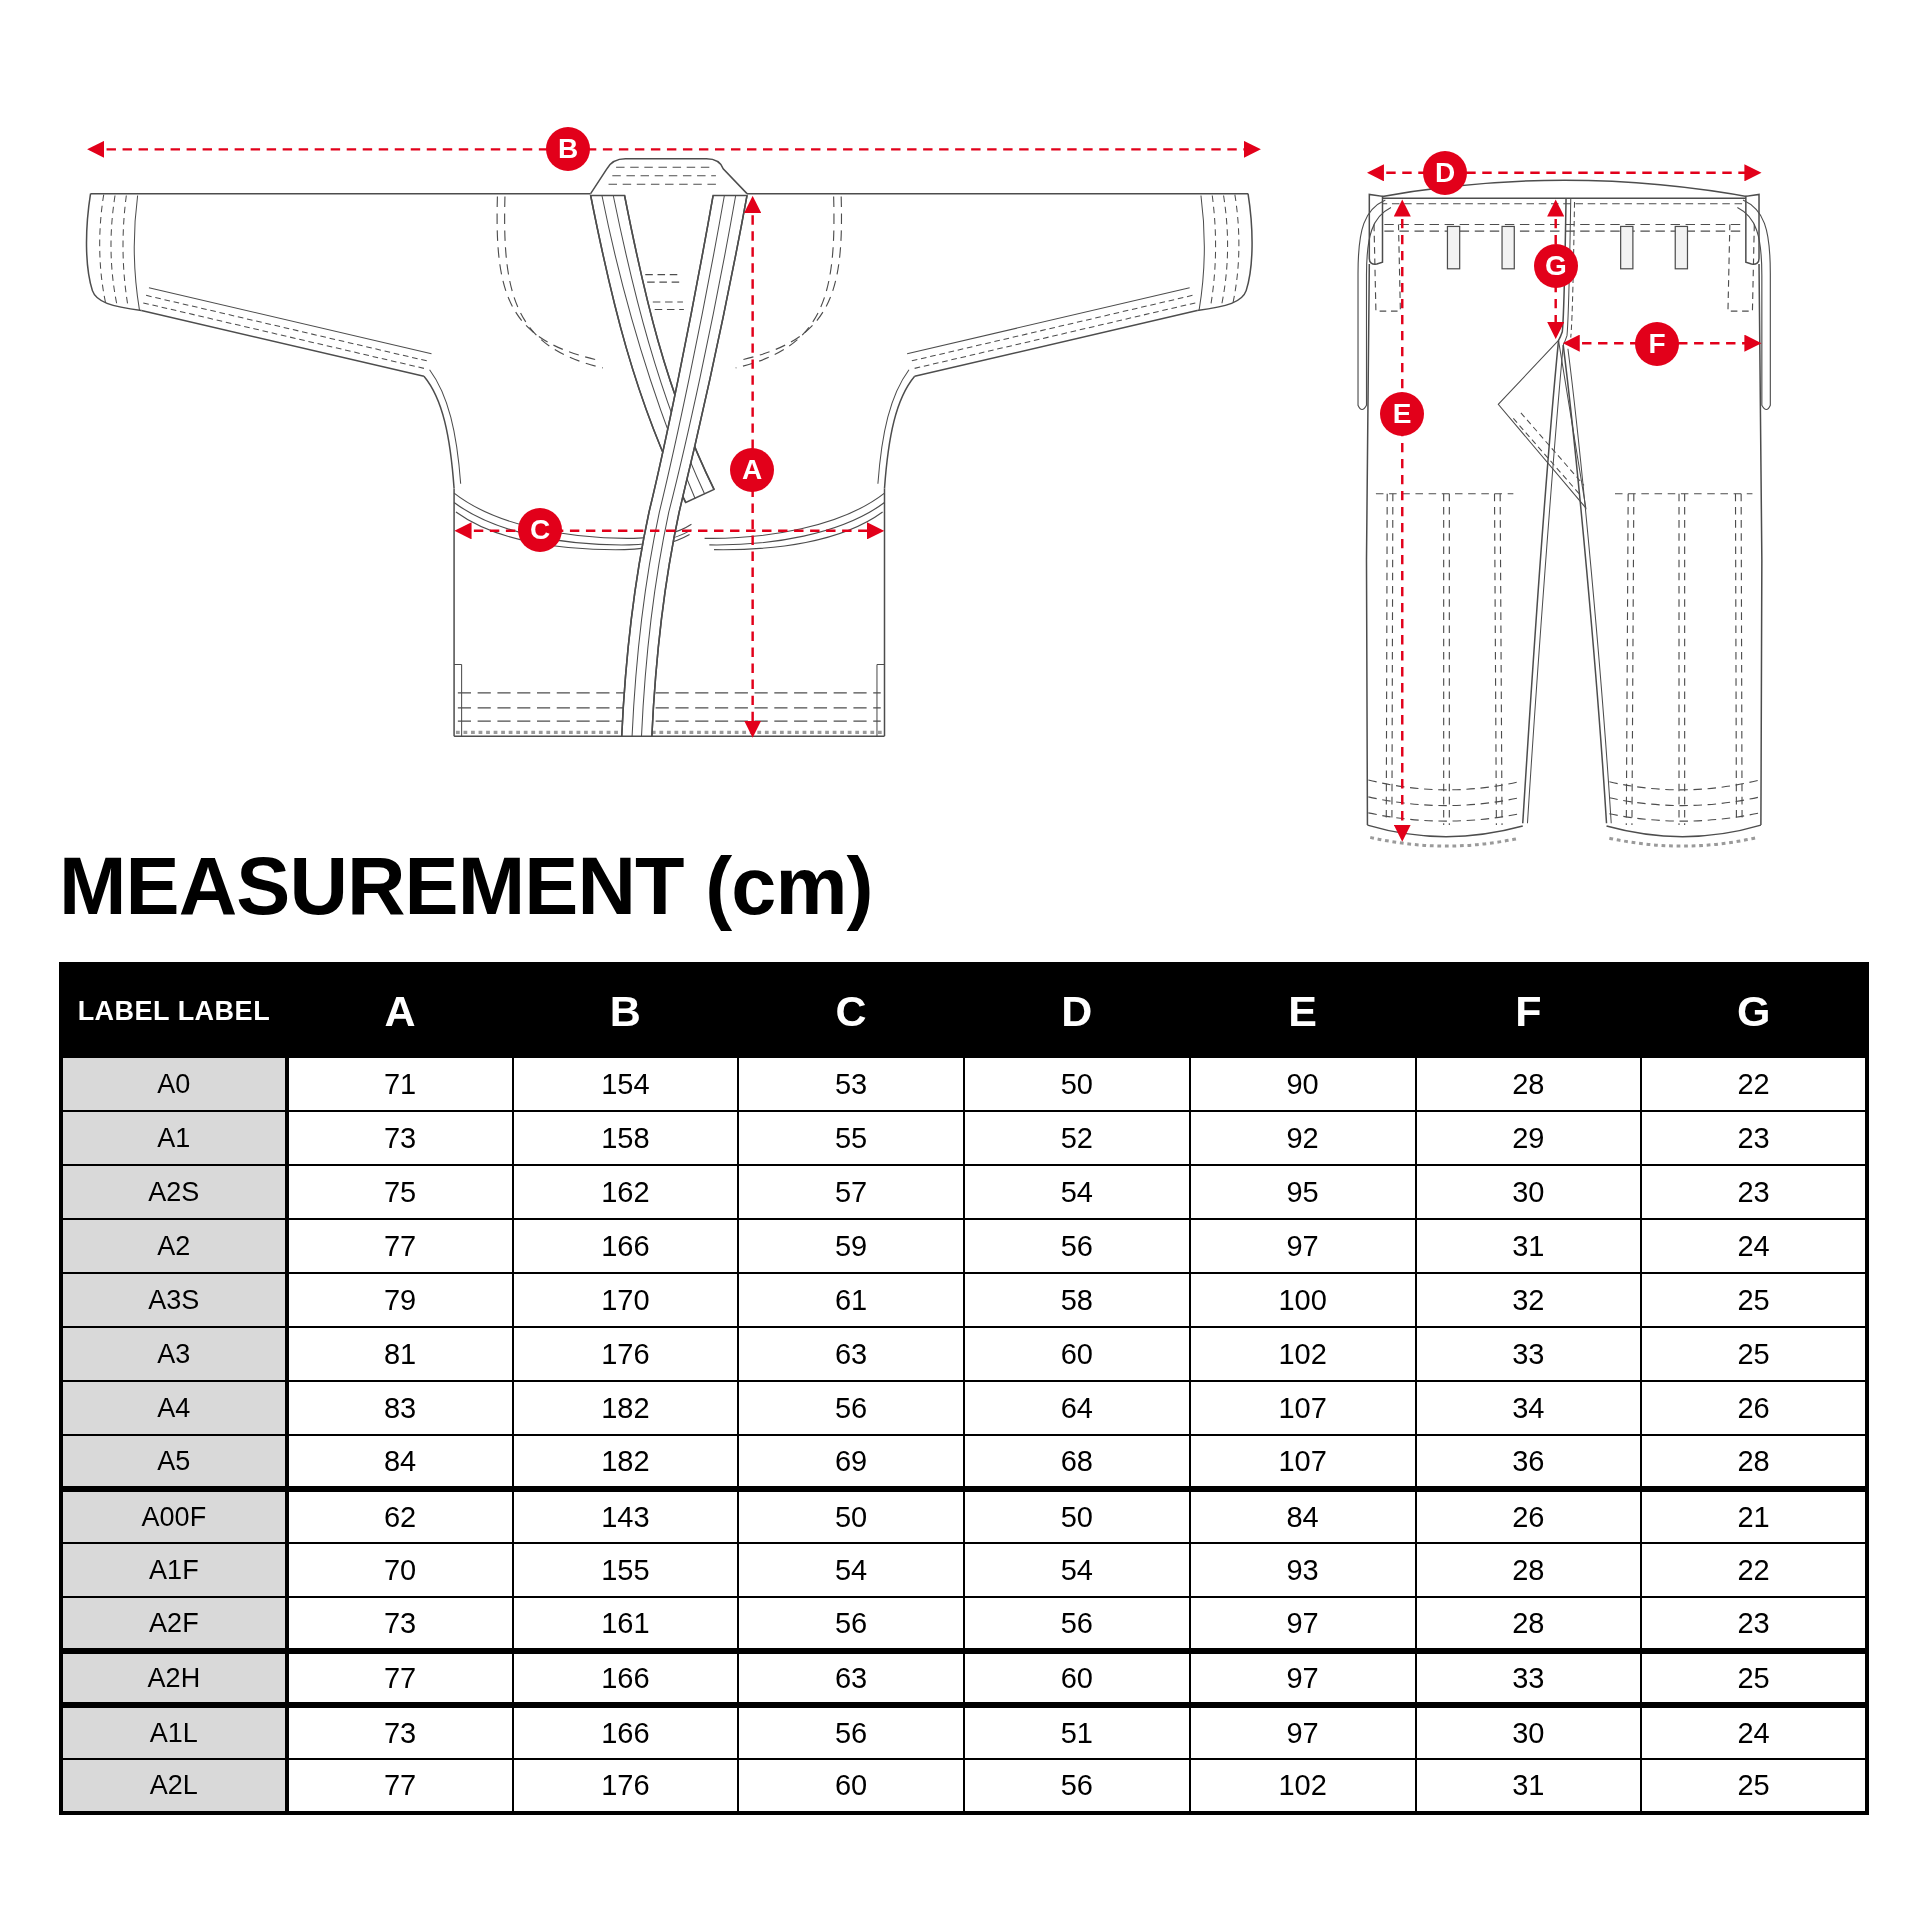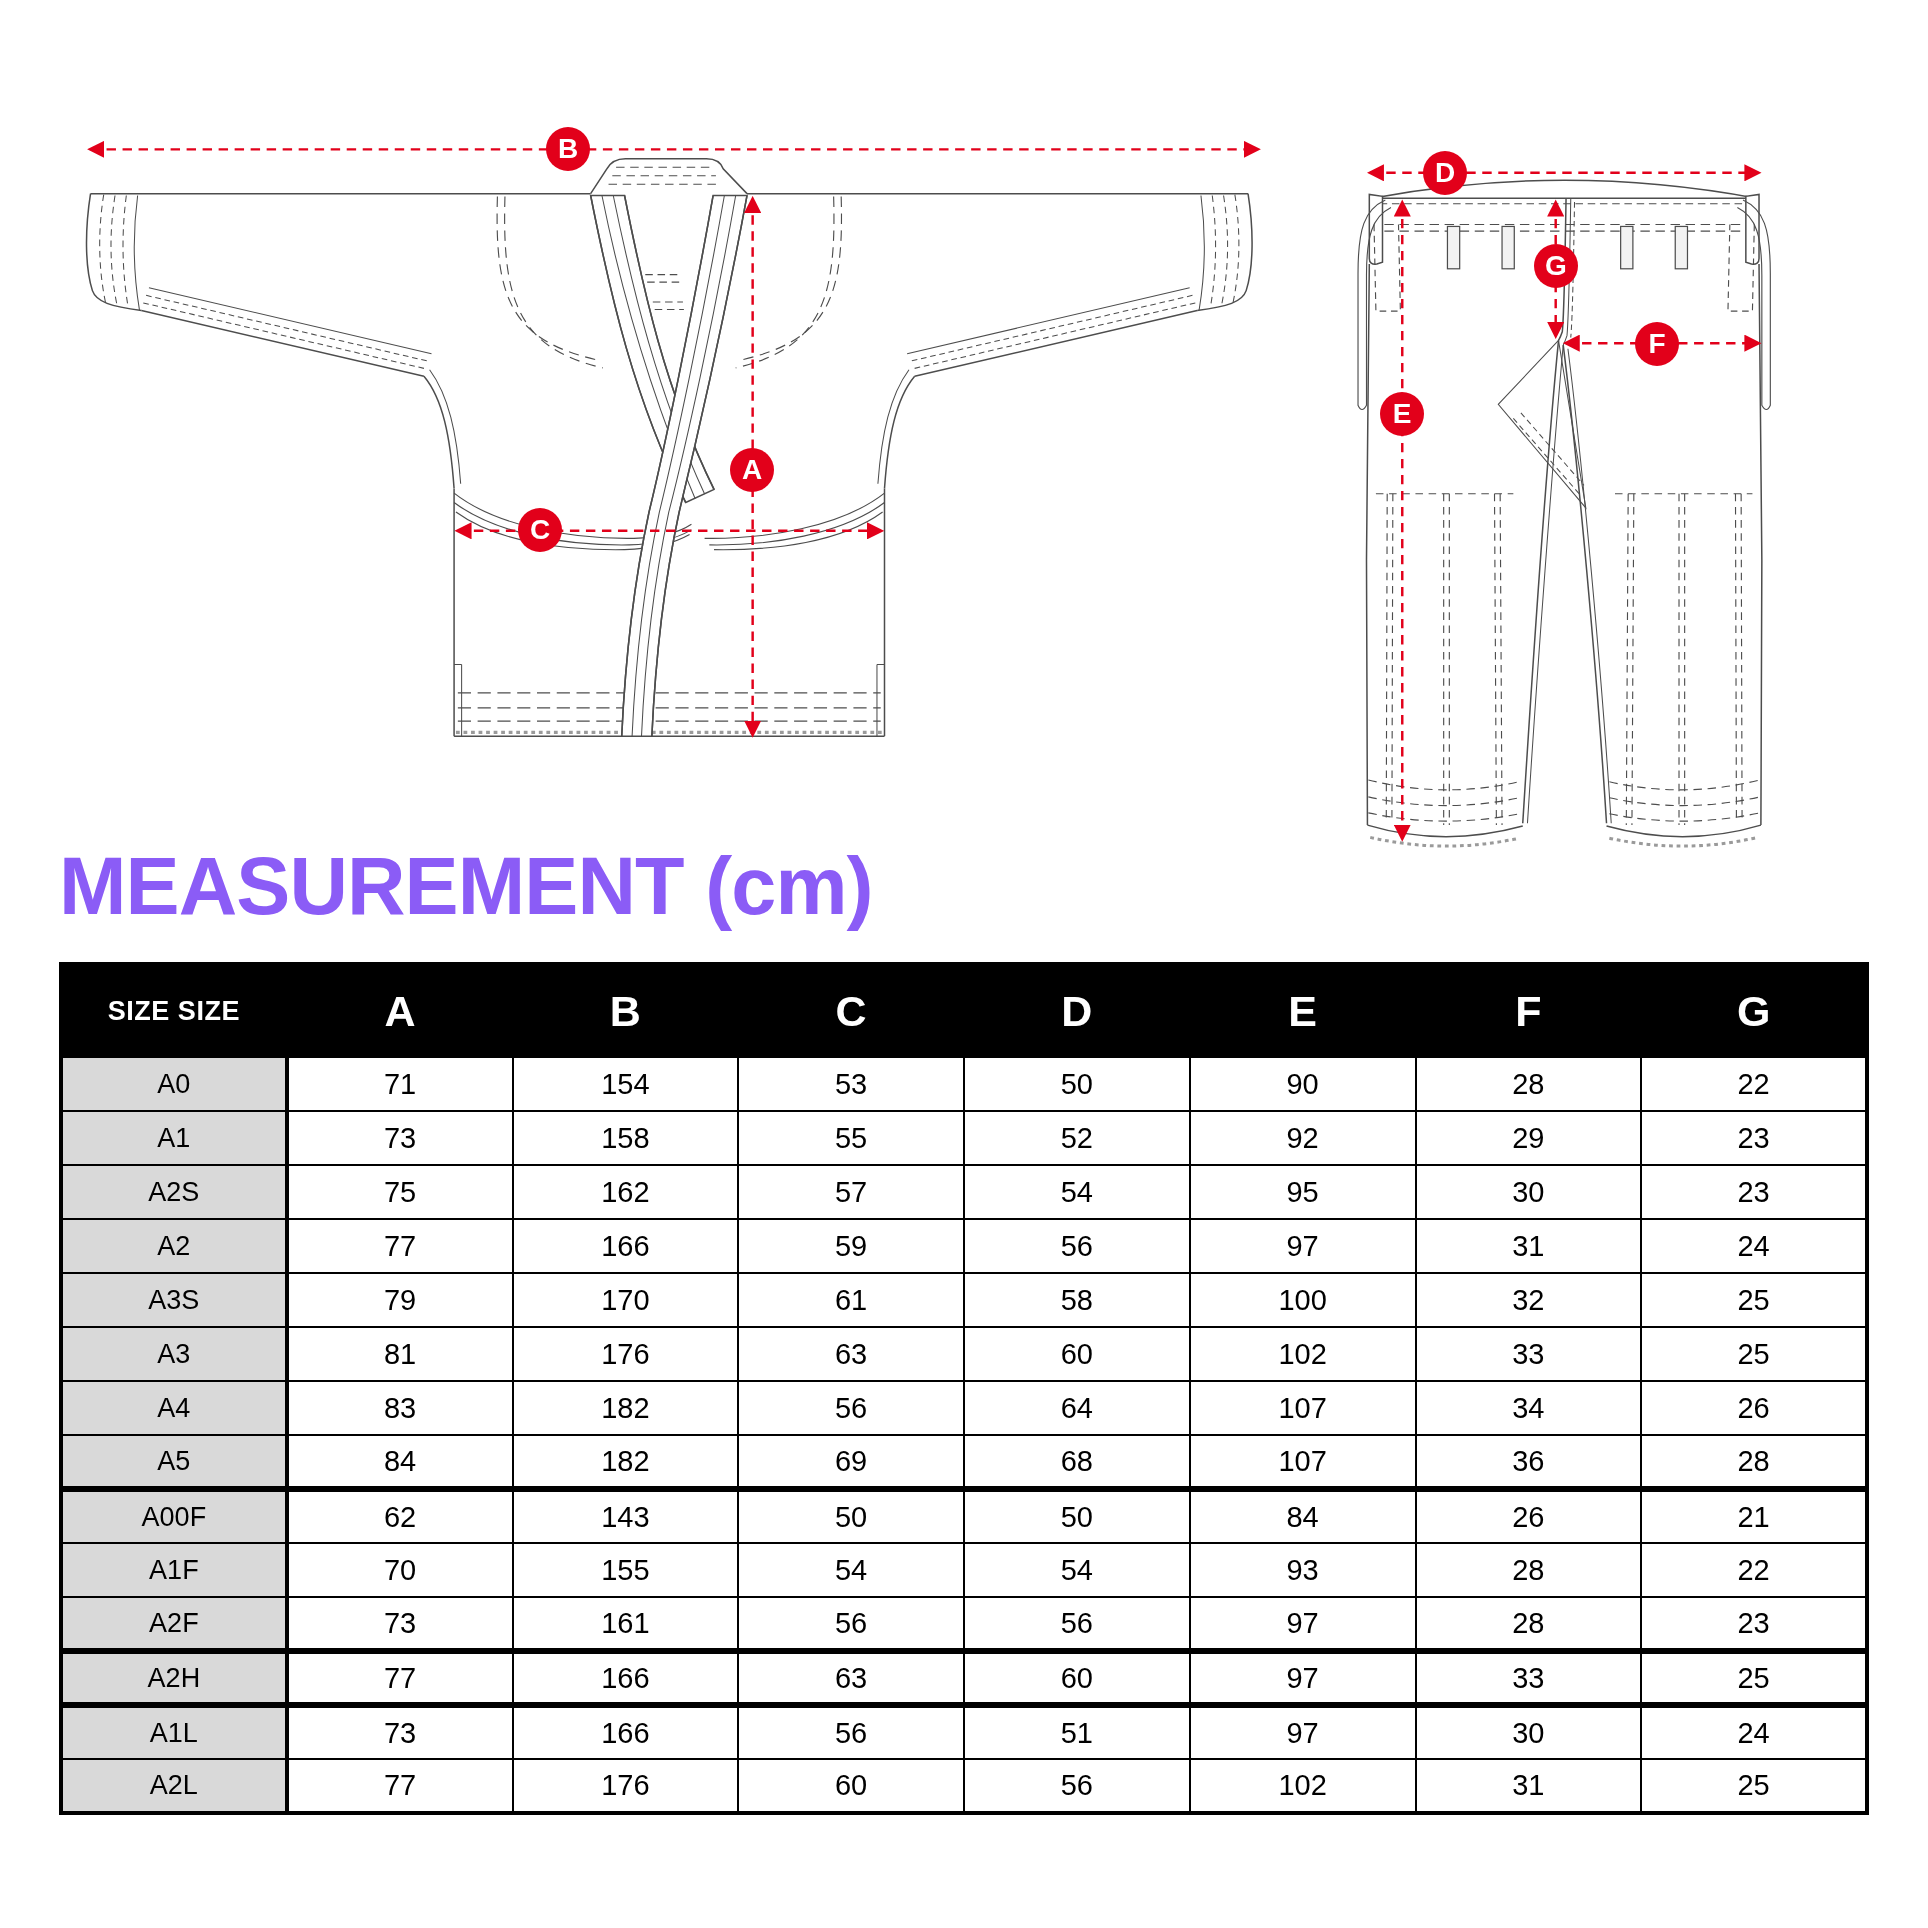--- a/index.html
+++ b/index.html
@@ -9,21 +9,21 @@
   svg{display:block;}
   
   .marker{position:absolute;width:44px;height:44px;border-radius:50%;
           background:var(--accent-red,#e2001a);color:#fff;
           display:flex;align-items:center;justify-content:center;
           font-weight:bold;font-size:28px;line-height:1;
           transform:translate(-50%,-50%);z-index:5;
           font-family:"Liberation Sans",sans-serif;}
   
   .title{position:absolute;left:59px;top:840px;font-size:81px;font-weight:bold;
-         letter-spacing:-0.9px;color:#8b5cf6;white-space:nowrap;}
+         letter-spacing:-0.9px;color:#000000;white-space:nowrap;}
   
   .size-table{position:absolute;left:59px;top:962px;width:1810px;
               border-collapse:collapse;table-layout:fixed;}
   .size-table col{width:12.5%;}
   .size-table th,.size-table td{border:2.8px solid #000;text-align:center;
               vertical-align:middle;padding:0;}
   .size-table thead th{background:var(--table-header-bg,#000);color:#fff;
               border-color:#000;height:90px;font-size:43px;font-weight:bold;}
   .size-table thead th.size-label-head{font-size:27px;letter-spacing:0.5px;}
   .size-table tbody tr{height:54px;}
@@ -229,21 +229,21 @@
         <col>
         <col>
         <col>
         <col>
         <col>
         <col>
         <col>
     </colgroup>
     <thead>
       <tr>
-        <th class="size-label-head">SIZE SIZE</th>
+        <th class="size-label-head">LABEL LABEL</th>
       <th>A</th>
           <th>B</th>
           <th>C</th>
           <th>D</th>
           <th>E</th>
           <th>F</th>
           <th>G</th>
         </tr>
     </thead>
     <tbody>

